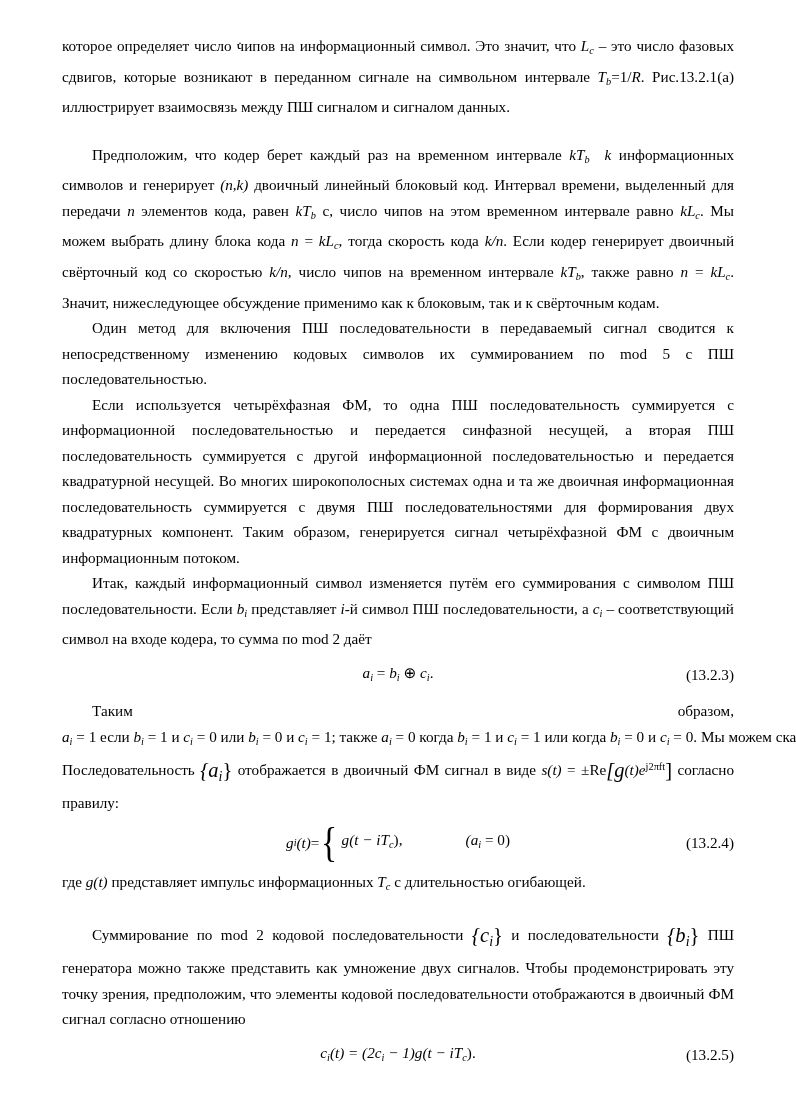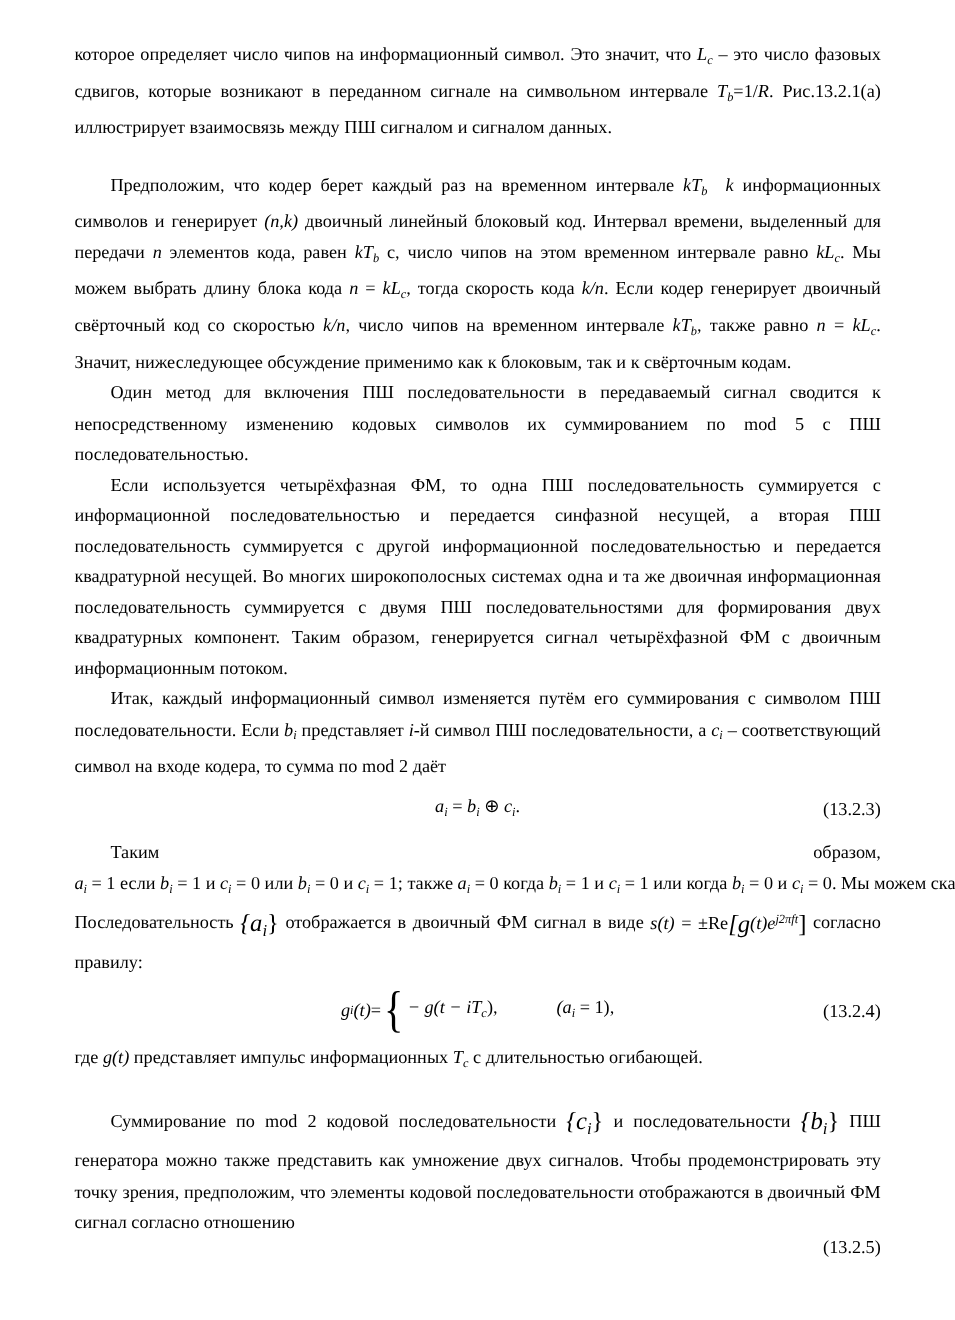--- a/index.html
+++ b/index.html
@@ -44,21 +44,20 @@
 
   i.v { font-style: italic; }
   .sub {
     font-size: 0.68em;
     vertical-align: -0.3em;
     font-style: italic;
   }
   .sup {
     font-size: 0.68em;
     vertical-align: 0.45em;
-    font-style: italic;
   }
   .formula-row {
     position: relative;
     display: flex;
     align-items: center;
     justify-content: center;
     font-size: 15.2px;
     line-height: 25.5px;
     margin: 8px 0 8px 0;
   }
@@ -139,35 +138,36 @@
 
     <div class="formula-row">
       <span class="eq frac-brace">
         <i class="v">g</i>
           <span class="sub">i</span>
           <i class="v">(t)</i>
           <span> = </span>
         <span class="brace">{</span>
         <span class="cases">
           <span class="case-line">
-            <span class="case-val"><i class="v">− g(t − iT</i><span class="sub">c</span><span>),</span></span>
-            <span class="case-cond"><i class="v">(a</i><span class="sub">i</span><span> = 1),</span></span>
+            <span class="case-val"><i class="v">g(t − iT</i><span class="sub">c</span><span>),</span></span>
+            <span class="case-cond"><i class="v">(a</i><span class="sub">i</span><span> = 0)</span></span>
           </span>
         </span>
       </span>
       <span class="num">(13.2.4)</span>
     </div>
 
     <p class="para"><span>где </span><i class="v">g</i><i class="v">(t)</i><span> представляет импульс информационных </span><i class="v">T</i><span class="sub">c</span><span> с длительностью огибающей.</span></p>
 
     <div class="gap-lg"></div>
 
     <p class="para indent"><span>Суммирование по mod 2 кодовой последовательности </span><span class="nowrap bigbr"><i class="v">{c</i><span class="sub">i</span><span>}</span></span><span> и последовательности </span><span class="nowrap bigbr"><i class="v">{b</i><span class="sub">i</span><span>}</span></span><span> ПШ генератора можно также представить как умножение двух сигналов. Чтобы продемонстрировать эту точку зрения, предположим, что элементы кодовой последовательности отображаются в двоичный ФМ сигнал согласно отношению</span></p>
 
     <div class="formula-row">
+      <span class="eq"><i class="v">c</i><span class="sub">i</span><i class="v">(t) = (2c</i><span class="sub">i</span><i class="v"> − 1)g(t − iT</i><span class="sub">c</span><span>).</span></span>
       <span class="num">(13.2.5)</span>
     </div>
 
     <p class="para indent"></p>
 
   </div>
 
   <div class="pagenum">602</div>
 </div>
 

